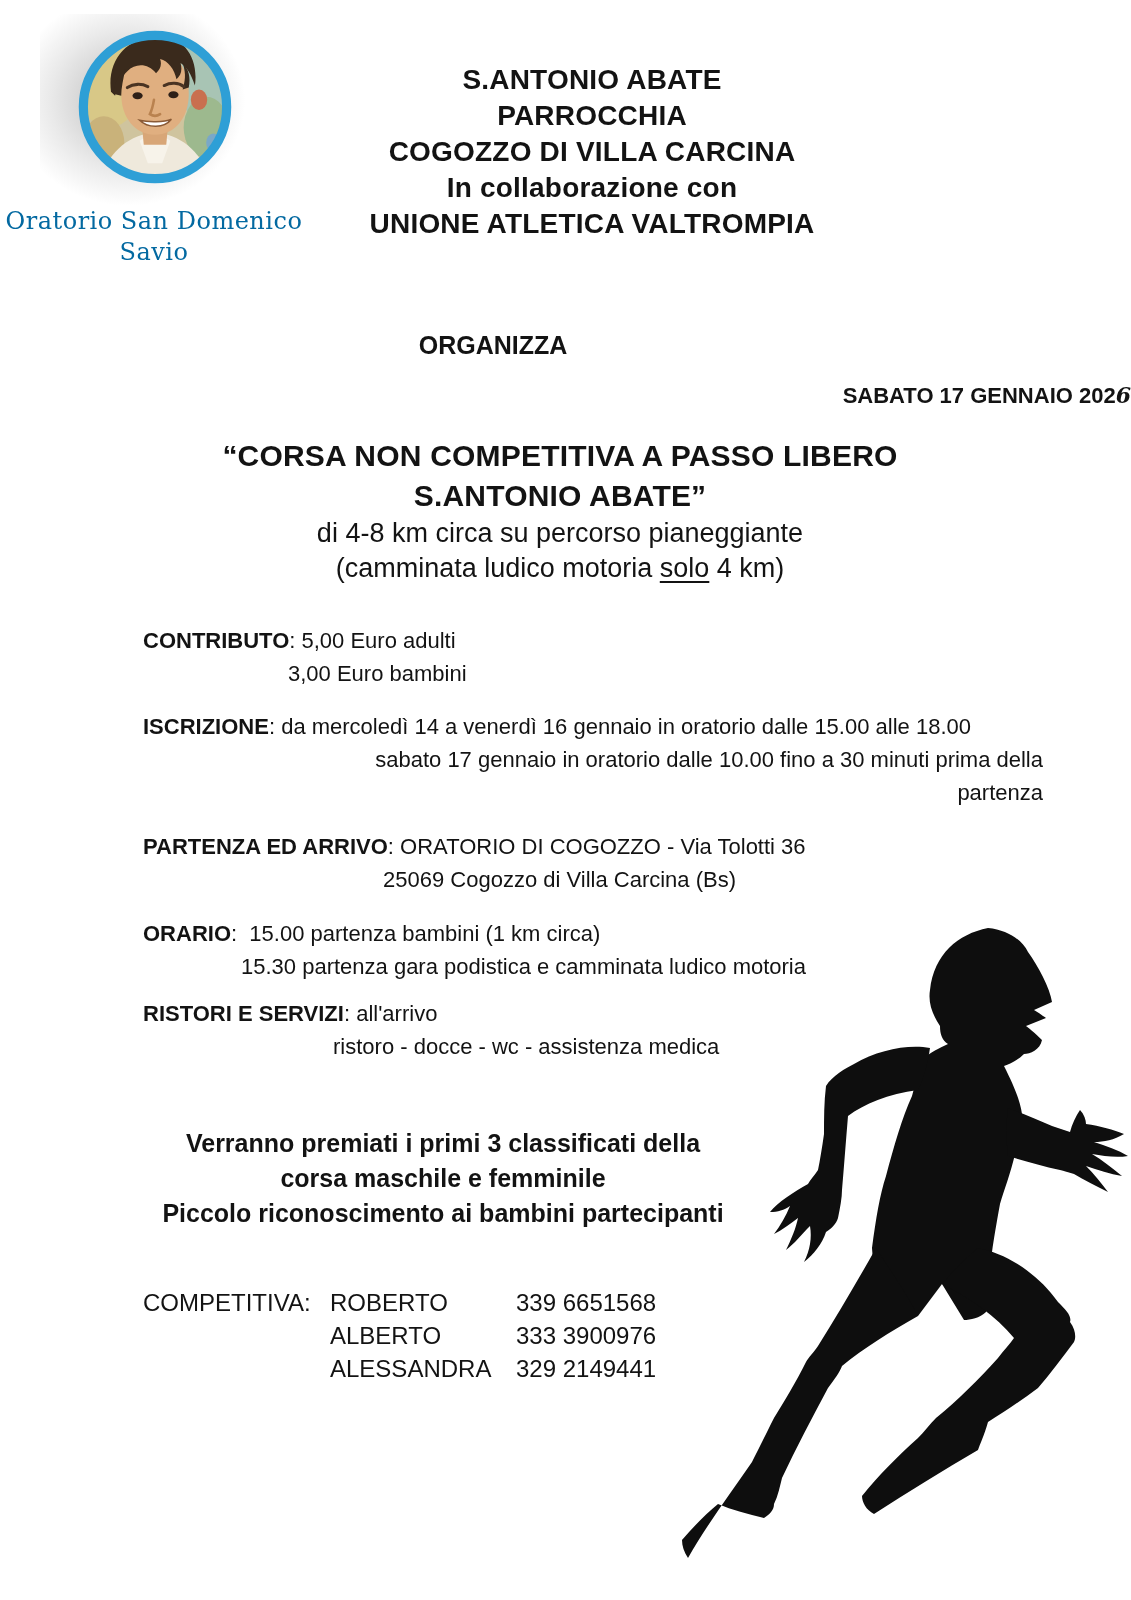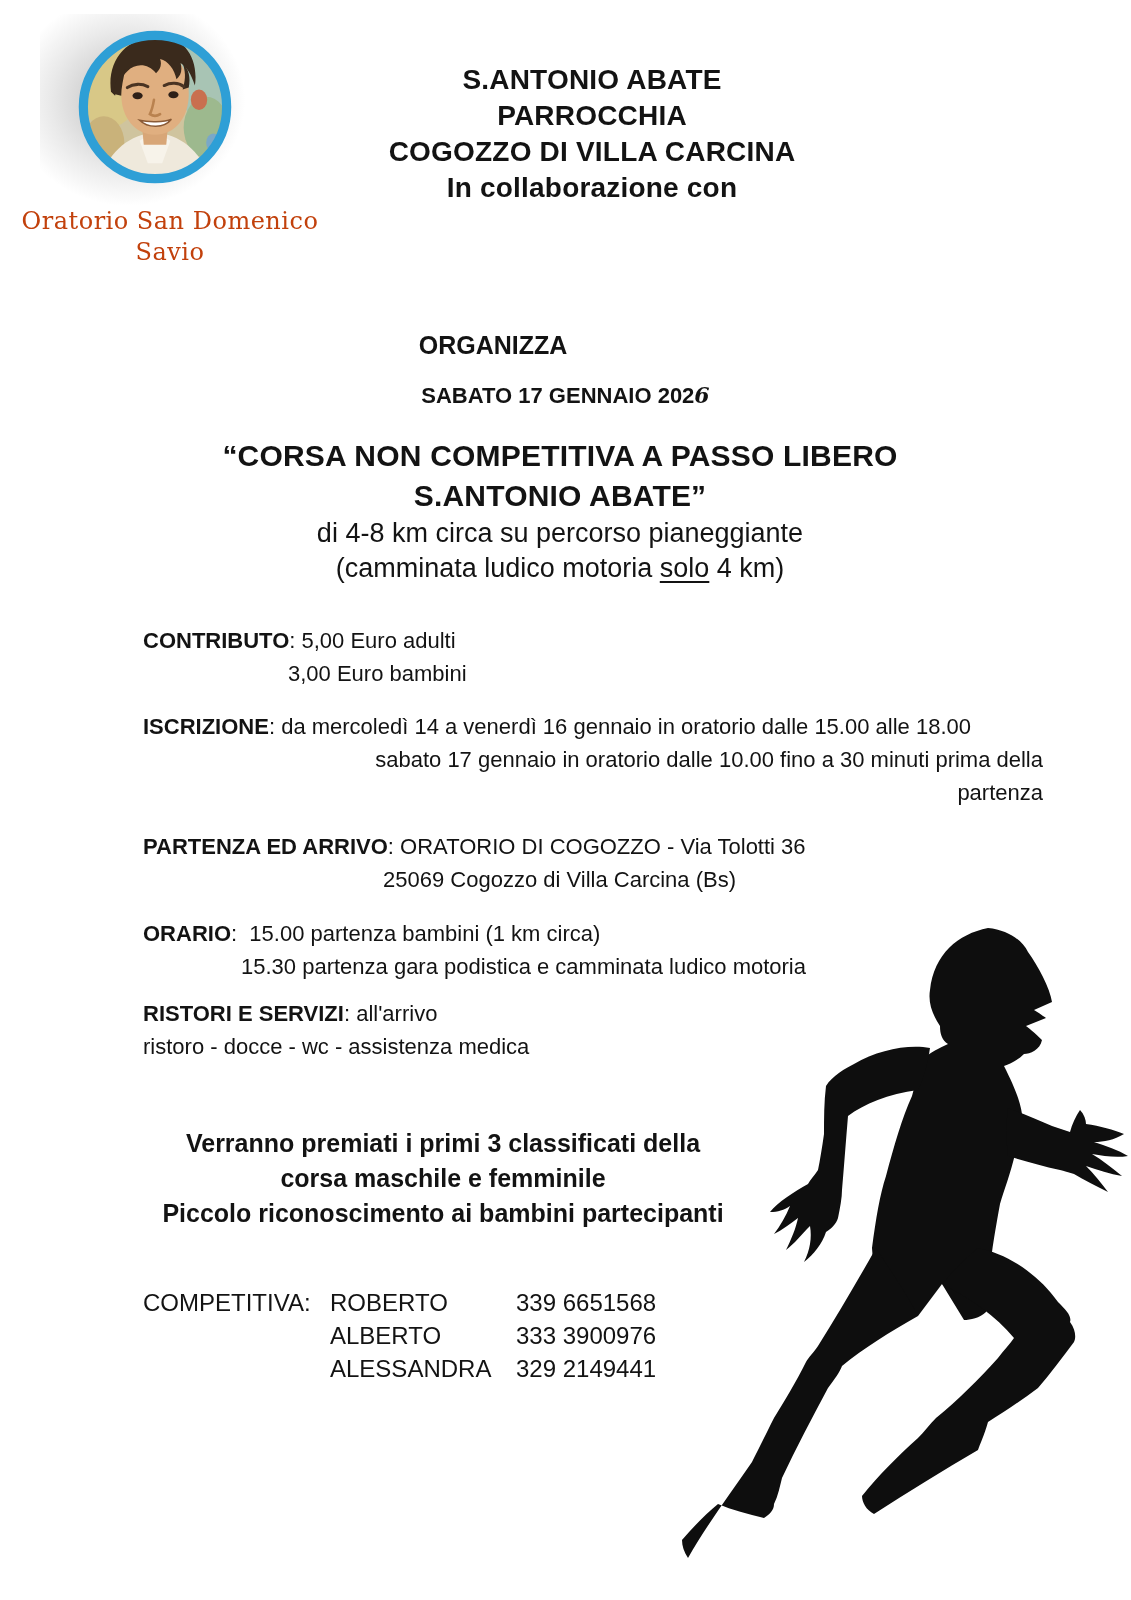--- a/index.html
+++ b/index.html
@@ -12,41 +12,41 @@
     overflow:hidden;
   }
   
   .logo-block{position:absolute;left:0;top:0;width:312px;height:280px;}
   .logo-shadow{
     position:absolute;left:40px;top:14px;width:210px;height:196px;
     background:radial-gradient(ellipse at 42% 44%, rgba(70,70,70,.38) 0%, rgba(110,110,110,.15) 45%, rgba(255,255,255,0) 68%);
   }
   .logo-svg{position:absolute;left:68px;top:20px;width:174px;height:174px;}
   .logo-caption{
-    position:absolute;left:16px;top:206px;width:308px;
+    position:absolute;left:0;top:206px;width:308px;
     text-align:center;
     font-family:"DejaVu Serif", serif;
-    color:#c2410c;
+    color:#0369a1;
     letter-spacing:.5px;
   }
   .logo-caption .cap1{font-size:24px;line-height:31px;}
   .logo-caption .cap2{font-size:22px;line-height:30px;}
   
   .header-block{
     position:absolute;left:352px;top:62px;width:480px;
     text-align:center;font-weight:700;font-size:28px;line-height:36px;
     letter-spacing:.2px;
   }
   
   .organizza{
     position:absolute;left:0;top:330px;width:986px;text-align:center;
     font-weight:700;font-size:25px;line-height:30px;
   }
   .event-date{
-    position:absolute;left:0;top:382px;width:1131px;text-align:center;
+    position:absolute;left:0;top:382px;width:1131px;text-align:right;
     font-weight:700;font-size:22px;line-height:27px;
   }
   .event-date .italic-digit{font-family:"DejaVu Serif", serif;font-style:italic;font-weight:600;}
   
   .title-block{position:absolute;left:0;top:436px;width:1120px;text-align:center;}
   .title-line{font-weight:700;font-size:30px;line-height:40px;letter-spacing:.2px;}
   .title-sub{font-size:27px;line-height:35px;font-weight:400;}
   .underlined{text-decoration:underline;text-underline-offset:4px;}
   
   .section{position:absolute;left:143px;width:900px;font-size:22px;line-height:33px;font-stretch:condensed;}
@@ -54,21 +54,21 @@
   .sep{white-space:pre;}
   .sec-contributo{top:624px;}
   .sec-iscrizione{top:710px;}
   .sec-partenza{top:830px;}
   .sec-orario{top:917px;}
   .sec-ristori{top:997px;}
   .ind-contributo{margin-left:145px;}
   .ind-iscrizione{margin-left:128px;text-align:right;}
   .ind-partenza{margin-left:240px;}
   .ind-orario{margin-left:98px;}
-  .ind-ristori{}
+  .ind-ristori{margin-left:190px;}
   
   .premiati{
     position:absolute;left:118px;top:1126px;width:650px;text-align:center;
     font-weight:700;font-size:25px;line-height:35px;
   }
   
   .informazioni{
     position:absolute;left:143px;top:1286px;
     display:grid;grid-template-columns:187px 186px auto;
     font-size:24px;line-height:33px;
@@ -125,20 +125,21 @@
     <div class="logo-caption">
       <div class="cap1">Oratorio San Domenico Savio</div>
     </div>
   </div>
 
   <div class="header-block">
     <div>S.ANTONIO ABATE</div>
     <div>PARROCCHIA</div>
     <div>COGOZZO DI VILLA CARCINA</div>
     <div>In collaborazione con</div>
+    <div>UNIONE ATLETICA VALTROMPIA</div>
   </div>
 
   <div class="organizza">ORGANIZZA</div>
   <div class="event-date"><span>SABATO 17 GENNAIO 202</span><span class="italic-digit">6</span></div>
 
   <div class="title-block">
     <div class="title-line">“CORSA NON COMPETITIVA A PASSO LIBERO</div>
     <div class="title-line">S.ANTONIO ABATE”</div>
     <div class="title-sub">di 4-8 km circa su percorso pianeggiante</div>
     <div class="title-sub"><span>(camminata ludico motoria </span><span class="underlined">solo</span><span> 4 km)</span></div>

